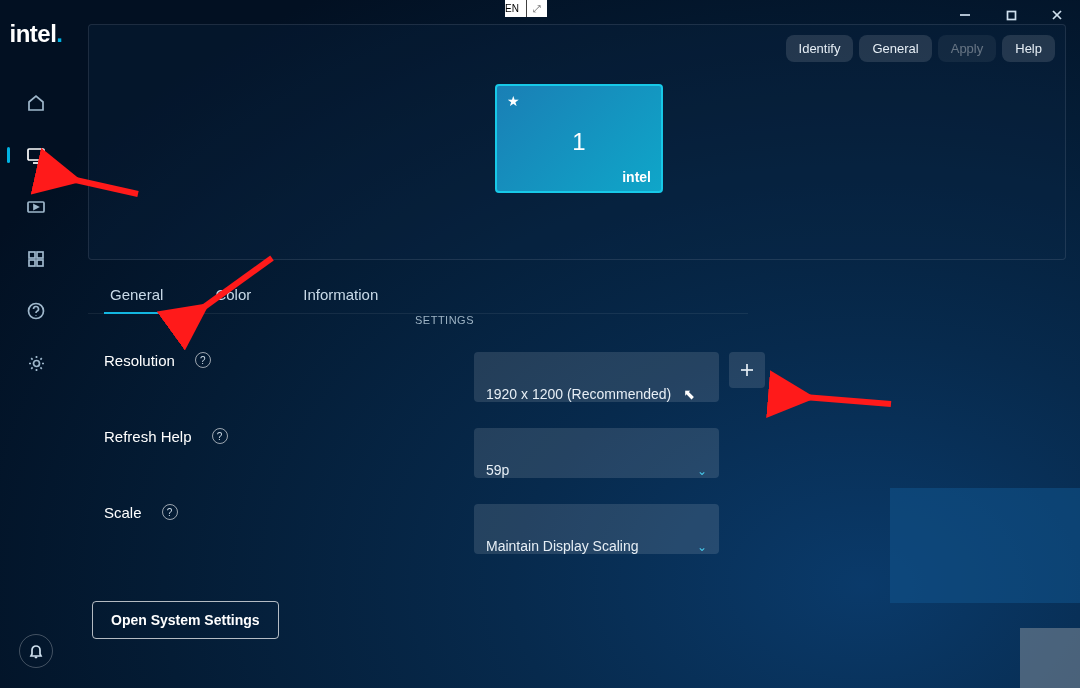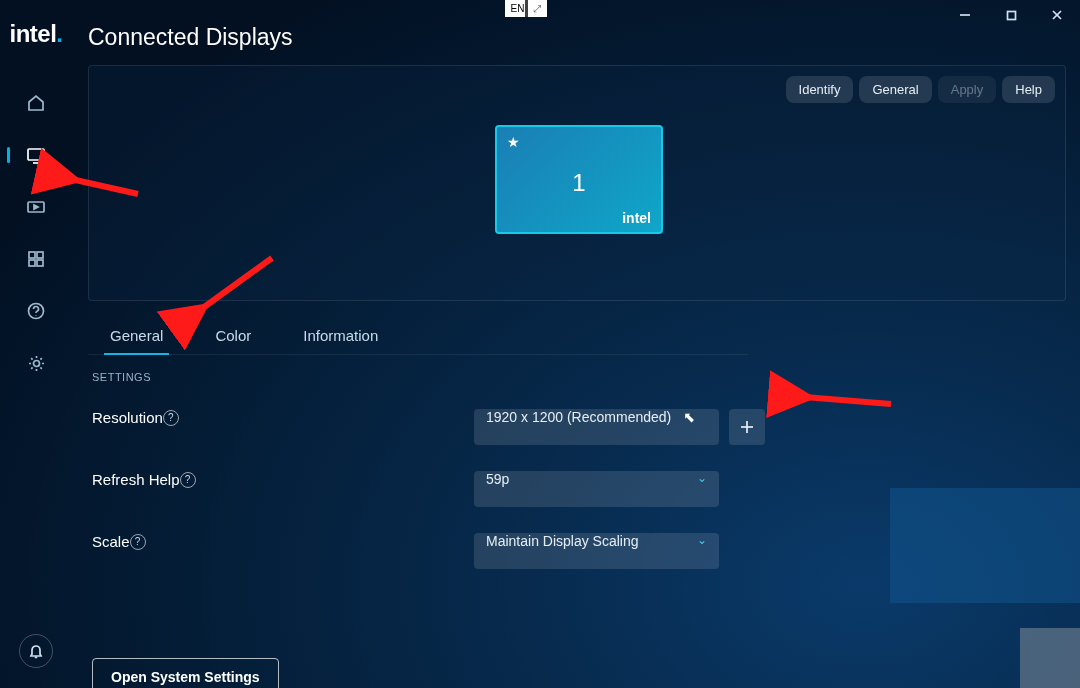--- a/index.html
+++ b/index.html
@@ -4,21 +4,21 @@
 <style>
   * { box-sizing: border-box; margin: 0; padding: 0; font-family: -apple-system, "Segoe UI", Arial, sans-serif; }
   html, body { width: 1080px; height: 688px; overflow: hidden; background:#031629;}
   .app {
     width:1080px; height:688px; position:relative;
     background: radial-gradient(ellipse 1000px 700px at 80% 85%, #0a3a6a 0%, #072a4d 35%, #041c35 70%, #021022 100%);
     color:#d9e6f2;
   }
   
   .lang-badge { position:absolute; top:0; left:505px; width:42px; height:17px; display:flex; background:#fff; font-size:10px; }
-  .lang-badge .l { flex:1; text-align:right; color:#000; border-right:3px solid #404040; line-height:17px;}
+  .lang-badge .l { flex:1; text-align:left; color:#000; border-right:1px solid #404040; line-height:17px;}
   .lang-badge .r { flex:1; display:flex; align-items:center; justify-content:center; color:#555;}
   .win-controls { position:absolute; top:0; right:0; display:flex; }
   .win-btn { width:46px; height:30px; display:flex; align-items:center; justify-content:center; color:#cfe0ee; font-size:12px;}
   
   .sidebar { position:absolute; left:0; top:0; width:72px; height:688px; display:flex; flex-direction:column; align-items:center; }
   .brand { margin:20px 0 40px 0; font-weight:700; font-size:24px; color:#fff; letter-spacing:-0.5px;}
   .brand .dot{color:#00b2e3;}
   .nav { display:flex; flex-direction:column; gap:22px; align-items:center; width:100%;}
   .nav-item { width:72px; height:30px; display:flex; align-items:center; justify-content:center; position:relative; color:#9fb8cc; cursor:pointer;}
   .nav-item.active { color:#fff;}
@@ -43,31 +43,31 @@
   .display-tile .star{position:absolute; left:10px; top:7px; font-size:14px;}
   .display-tile .num{position:absolute; top:42px; width:100%; text-align:center; font-size:24px; font-weight:500;}
   .display-tile .intel{position:absolute; right:10px; bottom:6px; font-size:14px; font-weight:600;}
 
   
   .tabs { display:flex; gap:48px; margin-top:18px; font-size:15px; border-bottom:1px solid rgba(255,255,255,.07); padding-left:20px; width: 660px;}
   .tab { padding:8px 2px 10px 2px; color:#c9dae8; position:relative; cursor:pointer;text-align:right;}
   .tab.active::after{content:""; position:absolute; left:-4px; right:-4px; bottom:-1px; height:2px; background:#13b6e0;}
   
   
-  .headers { display:flex; margin-top:16px; color:#9db3c4; font-size:11px; letter-spacing:.5px;}
+  .headers { display:flex; margin-top:0; color:#9db3c4; font-size:11px; letter-spacing:.5px;text-align:right;}
   .col-settings { width:386px; padding-left:4px;}
   .col-value { width:400px; padding-left:12px;}
   .rows { height:255px; overflow:hidden;}
   .row { display:flex; margin-top:26px;}
   .row .label { width:386px; padding-left:4px;}
-  .row .label .t { font-size:15px; color:#fff; display:flex; align-items:center; gap:0;}
+  .row .label .t { font-size:15px; color:#fff; display:flex; align-items:flex-start; gap:20px;margin-left:12px;}
   .row .label .d { font-size:14px; color:#cddbe6; margin-top:4px; line-height:1.35; max-width:340px;}
   .qmark { width:16px; height:16px; border:1px solid rgba(255,255,255,.6); border-radius:50%; display:inline-flex; align-items:center; justify-content:center; font-size:10px; color:#cddbe6;}
   .row .control { width:320px; display:flex; gap:10px; align-items:flex-start;}
-  .select { position:relative; flex:0 0 245px; height:36px; background:rgba(255,255,255,.12); border-radius:4px; display:flex; align-items:flex-start; padding:0 12px; color:#e6eef5; font-size:14px; cursor:pointer;}
+  .select { position:relative; flex:0 0 245px; height:50px; background:rgba(255,255,255,.12); border-radius:4px; display:flex; align-items:flex-end; padding:0 12px; color:#e6eef5; font-size:14px; cursor:pointer;}
   .select .chev { position:absolute; right:12px; color:#47c6e8; font-size:12px;}
   .plus-btn { width:36px; height:36px; background:rgba(255,255,255,.12); border-radius:4px; display:flex; align-items:center; justify-content:center; color:#e6eef5; font-size:20px; cursor:pointer;}
   .cursor-ptr { position:absolute; font-size:14px; color:#fff; pointer-events:none;}
   .footer-btn { margin-top:20px; margin-left:4px; display:inline-block; padding:10px 18px; border:1px solid rgba(255,255,255,.7); border-radius:4px; color:#fff; font-size:14px; font-weight:600; cursor:pointer;}
   
   
   .deco-sq { position:absolute; }
   .sq1 { right:0; top:488px; width:190px; height:115px; background:#11548c; opacity:.55;}
   .sq2 { right:0; bottom:0; width:60px; height:60px; background:#8b96a0; opacity:.5;}
   .arrow { position:absolute; pointer-events:none; }
@@ -149,21 +149,20 @@
       <div class="bell-wrap">
         <svg class="icon" width="16" height="16">
             <path d="M4 11 V7 a4 4 0 0 1 8 0 v4 l1 2 H3 Z"></path>
             <path d="M7 14 a1.5 1.5 0 0 0 2 0"></path>
           </svg>
       </div>
     </div>
   </div>
 
   <div class="main">
-    <div class="page-title">Connected Displays</div>
 
     <div class="canvas">
       <div class="canvas-btns">
         <div class="canvas-btn">Identify</div>
         <div class="canvas-btn">General</div>
         <div class="canvas-btn disabled">Apply</div>
         <div class="canvas-btn">Help</div>
       </div>
       <div class="display-tile">
         <span class="star">★</span>

